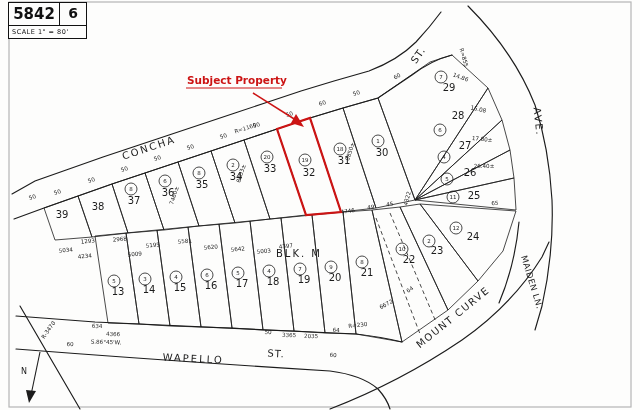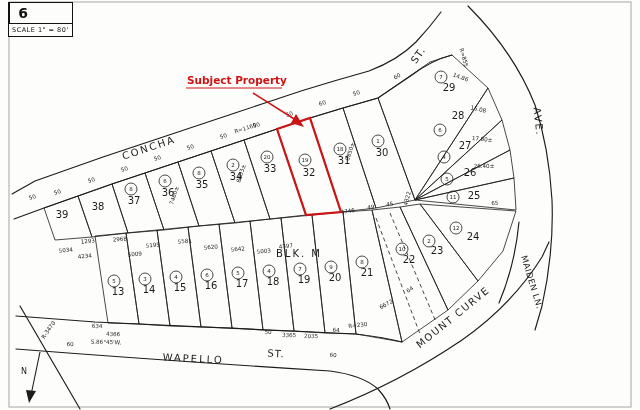--- a/index.html
+++ b/index.html
@@ -196,17 +196,18 @@
       <line x1="186" y1="88" x2="282" y2="88" stroke="#cc1414" stroke-width="1.2"></line>
       <line x1="253" y1="93" x2="299" y2="122" stroke="#cc1414" stroke-width="1.6"></line>
       <polygon points="304,127 291,123 296,114" fill="#cc1414"></polygon>
       <line x1="40" y1="352" x2="31" y2="395" stroke="#1c1c1c" stroke-width="1.1"></line>
       <polygon points="29,403 26,390 36,391" fill="#1c1c1c"></polygon>
       <text x="24" y="374" font-size="8" text-anchor="middle" fill="#1c1c1c">N</text>
     </svg>
 
   <div class="hdr">
     <div class="hdr-row1">
+      <div class="hdr-book">5842</div>
       <div class="hdr-page">6</div>
     </div>
     <div class="hdr-row2">SCALE 1" = 80'</div>
   </div>
 </div>
 
 </body></html>

